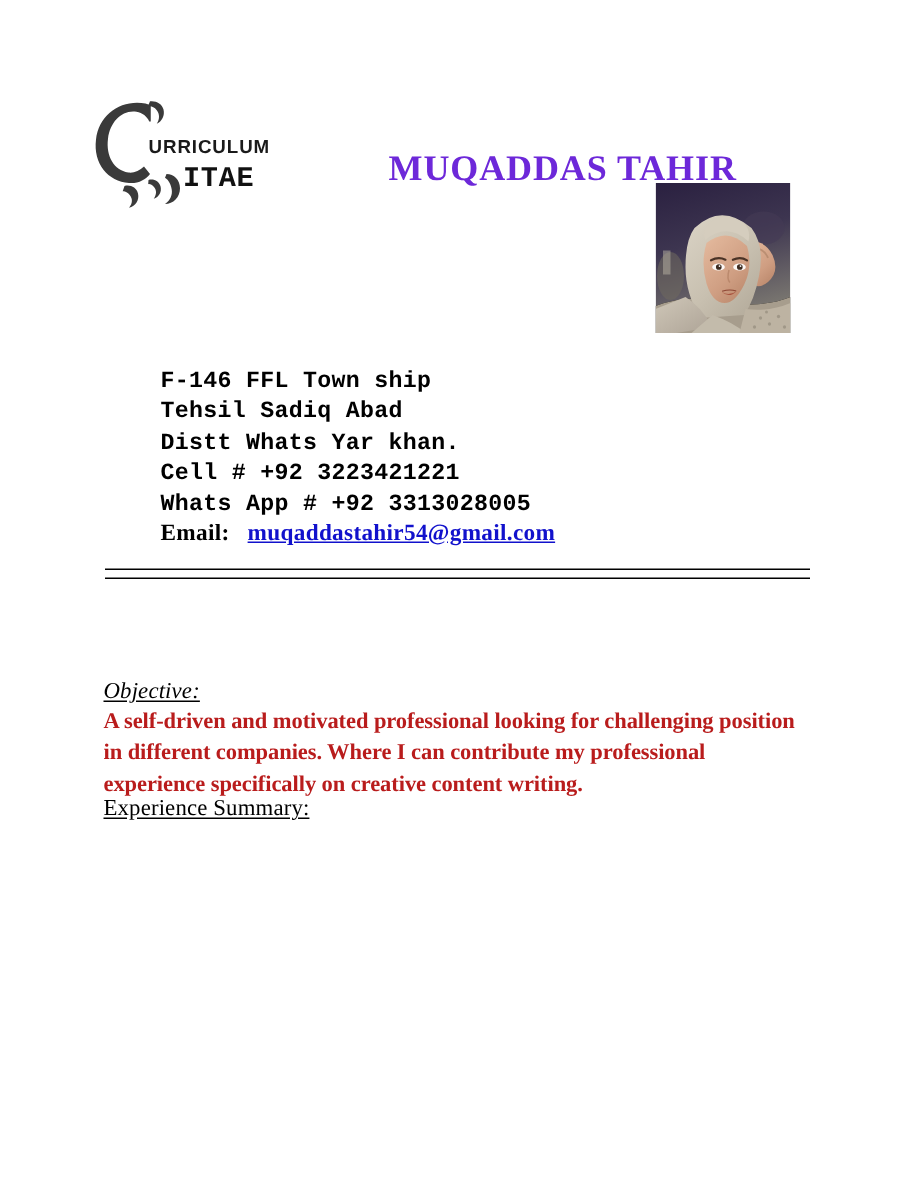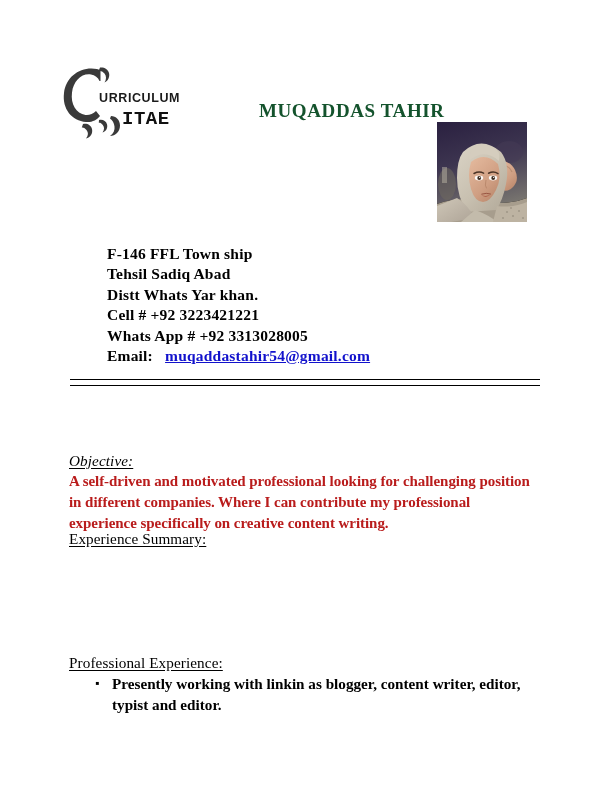--- a/index.html
+++ b/index.html
@@ -58,24 +58,24 @@
     letter-spacing: 0.5px;
     color: #111111;
     white-space: nowrap;
   }
 
   
   .full-name {
     position: absolute;
     left: 259px;
     top: 100px;
-    font-size: 19px;
+    font-size: 24px;
     font-weight: bold;
     letter-spacing: 0.6px;
-    color: #14532d;
+    color: #6d28d9;
     white-space: nowrap;
   }
 
   
   .photo-frame {
     position: absolute;
     left: 437px;
     top: 122px;
     width: 90px;
     height: 100px;
@@ -93,20 +93,21 @@
     left: 107px;
     top: 244px;
     font-size: 15.5px;
     font-weight: bold;
     line-height: 20.4px;
     letter-spacing: 0.2px;
     color: #000000;
   }
   .address-line {
     white-space: nowrap;
+    font-family: Liberation Mono, monospace;
   }
   .email-line {
     white-space: nowrap;
   }
   .email-label {
     margin-right: 8px;
   }
   .email-link {
     color: #1111cc;
     text-decoration: underline;
@@ -293,23 +294,14 @@
     <div class="section-heading italic">Objective:</div>
     <div class="section-body">
       <p>A self-driven and motivated professional looking for challenging position in different companies. Where I can contribute my professional experience specifically on creative content writing.</p>
     </div>
   </div>
 
   <div class="section" id="section-experience-summary">
     <div class="section-heading">Experience Summary:</div>
   </div>
 
-  <div class="section" id="section-professional-experience">
-    <div class="section-heading">Professional Experience:</div>
-    <ul class="bullet-list">
-      <li class="bullet-item">
-        <span class="bullet-mark">▪</span>
-        <span>Presently working with linkin as blogger, content writer, editor, typist and editor.</span>
-      </li>
-    </ul>
-  </div>
 
 </div>
 
 </body></html>

